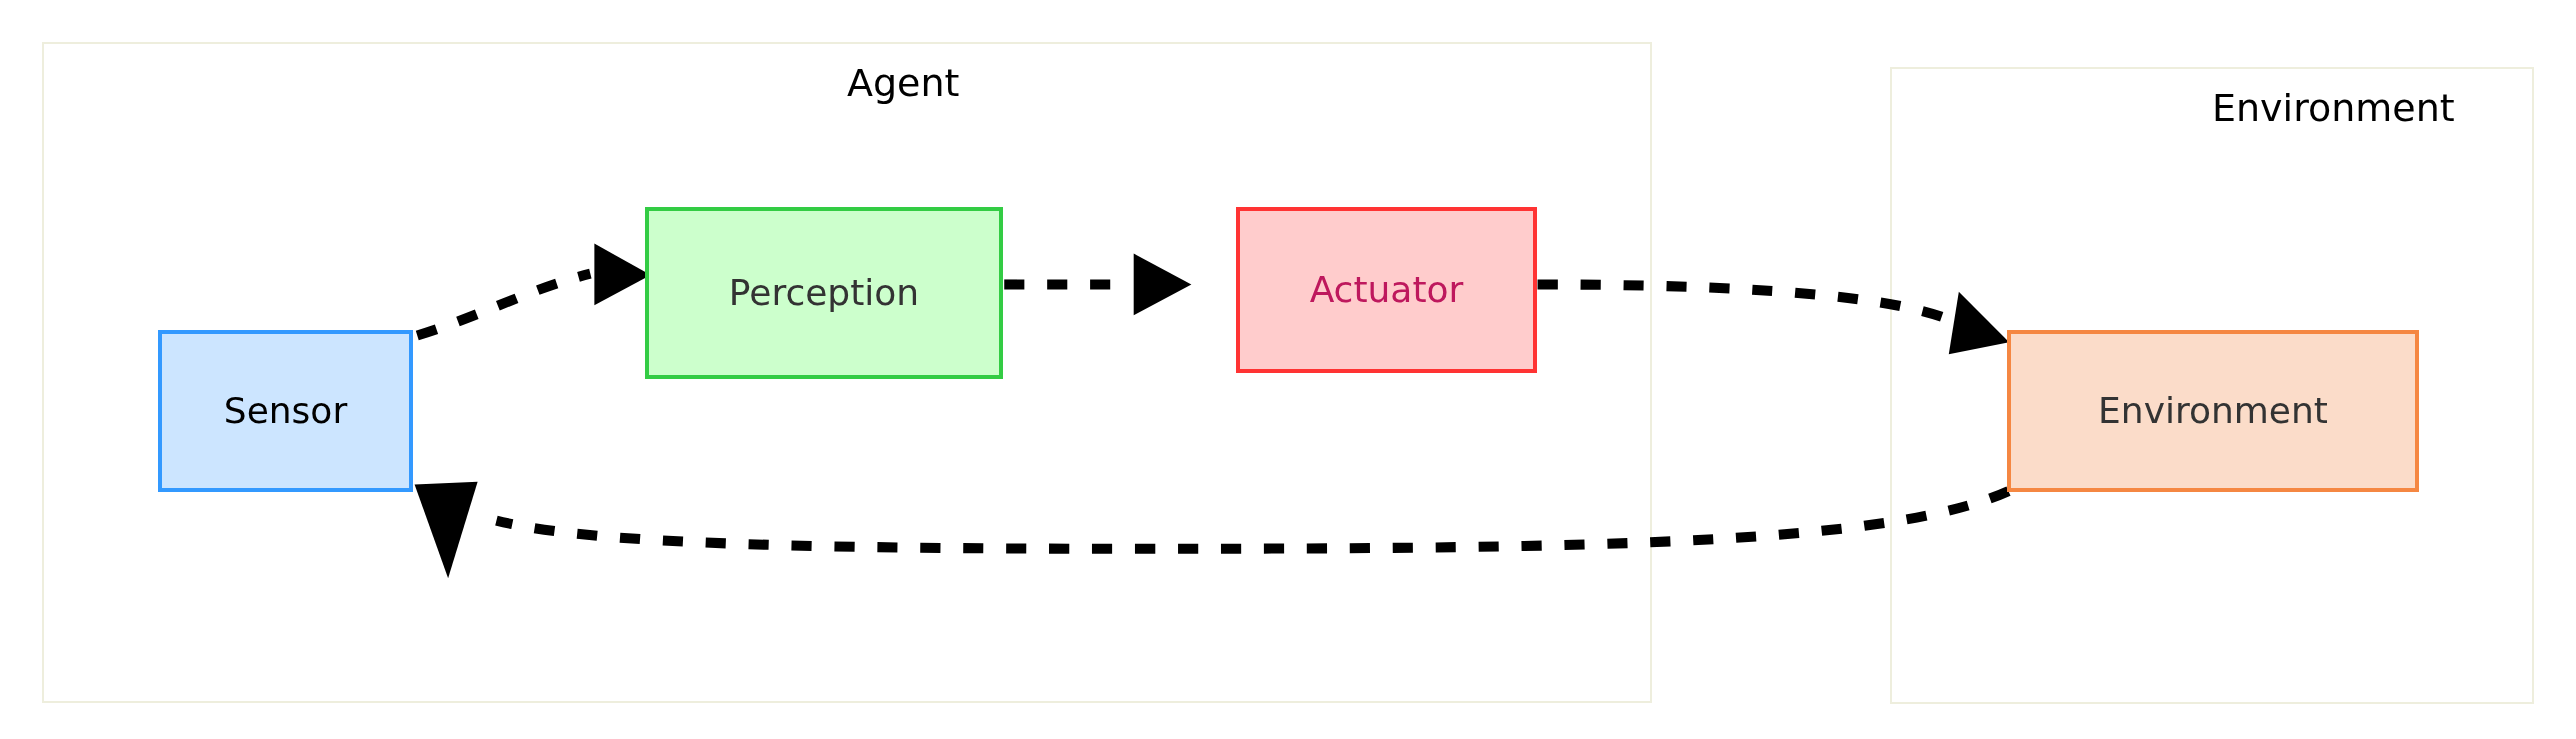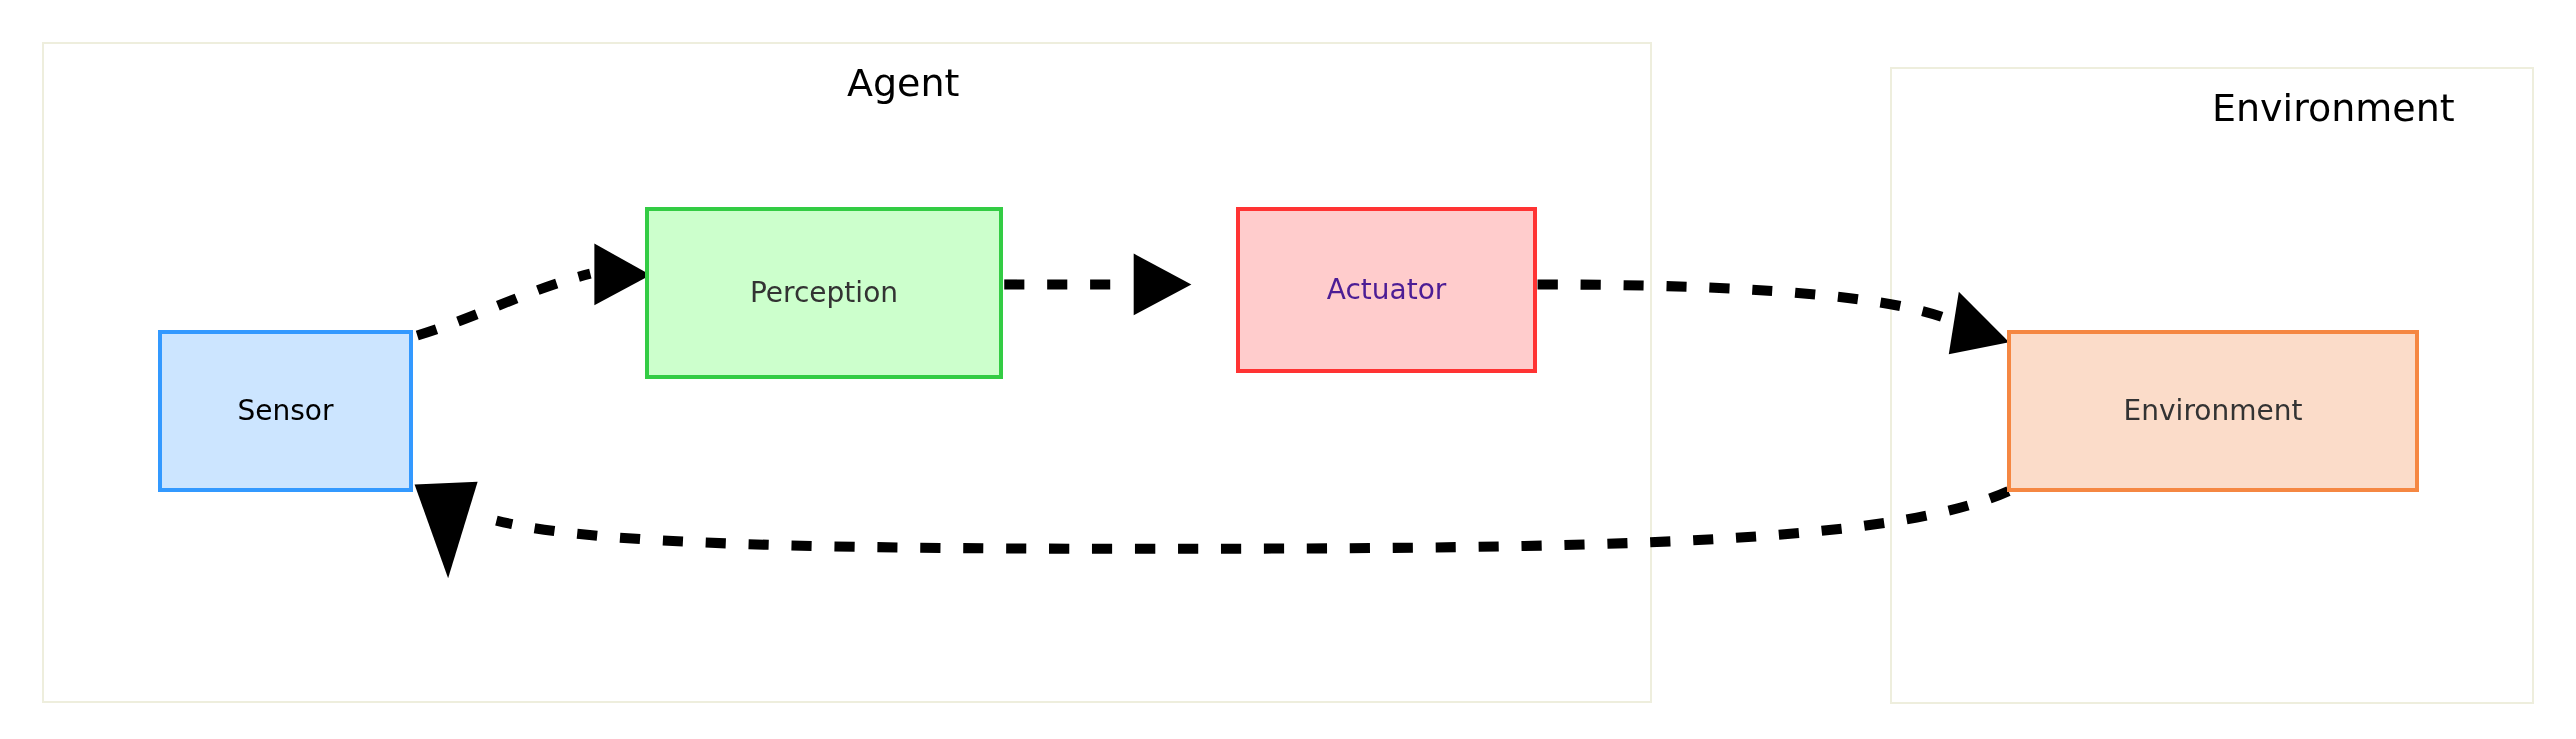--- a/index.html
+++ b/index.html
@@ -33,21 +33,21 @@
     position: absolute;
     box-sizing: border-box;
     display: flex;
     align-items: center;
     justify-content: center;
     border-style: solid;
     border-width: 4.7px;
   }
   .node-label {
     font-family: "DejaVu Sans", sans-serif;
-    font-size: 28px;
+    font-size: 36px;
     color: #333333;
     line-height: 1;
     white-space: nowrap;
   }
   #edges {
     position: absolute;
     left: 0;
     top: 0;
     width: 2576px;
     height: 740px;
@@ -90,21 +90,21 @@
 
   <div class="node" id="node-sensor" style="left: 158px; top: 330px; width: 255px; height: 162px; border-color: rgb(51, 153, 255); background: rgb(204, 229, 255);">
     <span class="node-label" style="color: #000000;">Sensor</span>
   </div>
 
   <div class="node" id="node-perception" style="left: 645px; top: 207px; width: 358px; height: 172px; border-color: rgb(51, 204, 68); background: rgb(204, 255, 204);">
     <span class="node-label" style="color: rgb(51, 51, 51);">Perception</span>
   </div>
 
   <div class="node" id="node-actuator" style="left: 1236px; top: 207px; width: 301px; height: 166px; border-color: rgb(255, 51, 51); background: rgb(255, 204, 204);">
-    <span class="node-label" style="color: #4c1d95;">Actuator</span>
+    <span class="node-label" style="color: #be185d;">Actuator</span>
   </div>
 
   <div class="node" id="node-environment" style="left: 2007px; top: 330px; width: 412px; height: 162px; border-color: rgb(245, 135, 66); background: rgb(251, 220, 201);">
     <span class="node-label" style="color: rgb(51, 51, 51);">Environment</span>
   </div>
 
 </div>
 
 
 </body></html>

